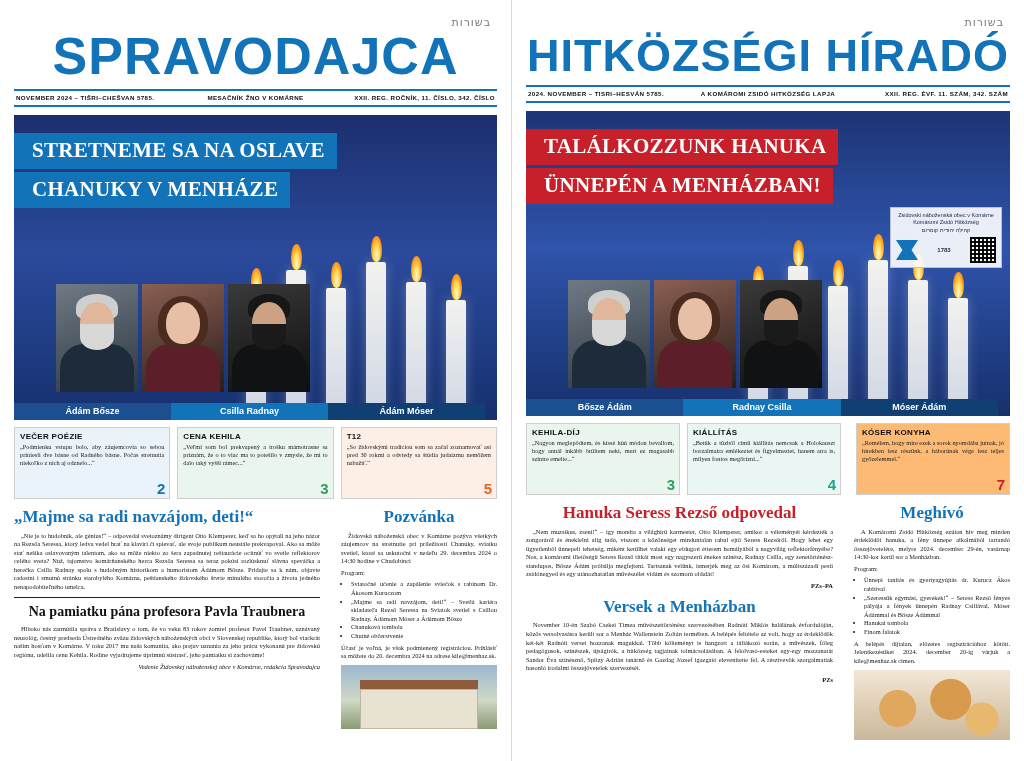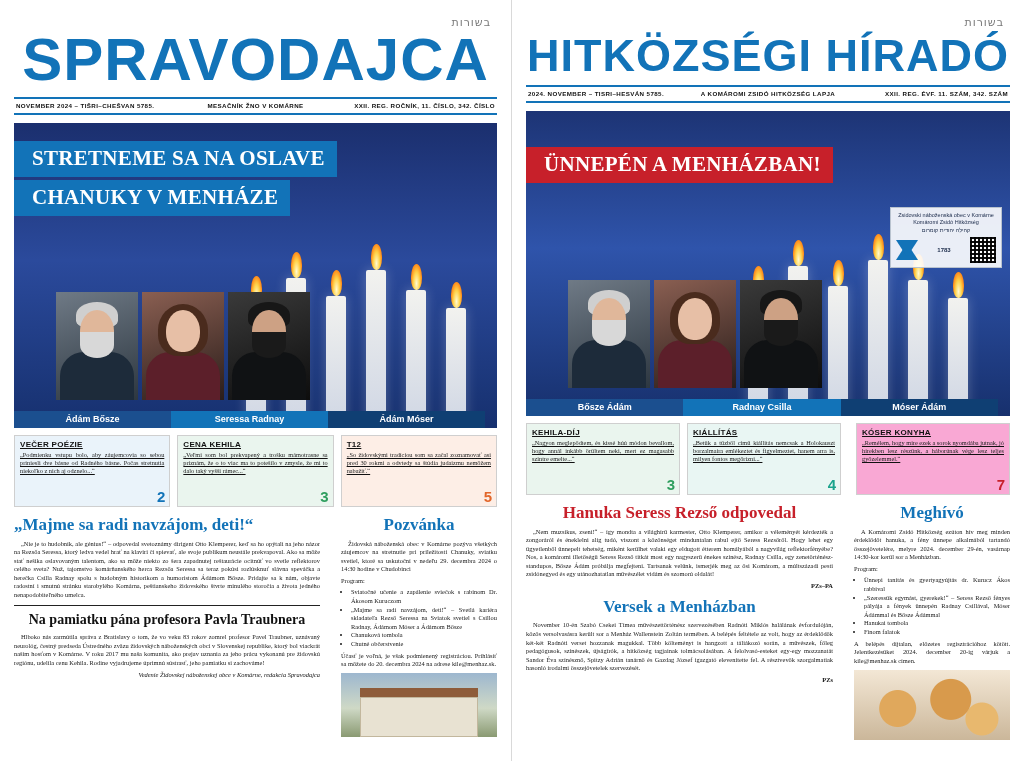--- a/index.html
+++ b/index.html
@@ -18,21 +18,21 @@
   
   .masthead { position:relative; text-align:center; }
   .masthead h1 {
     margin:0;
     font-family:"Liberation Sans", sans-serif;
     font-weight:bold;
     color:#1273b8;
     letter-spacing:1px;
     line-height:1;
   }
-  .left .masthead h1 { font-size:60px; padding-top:16px; }
+  .left .masthead h1 { font-size:52px; padding-top:16px; }
   .right .masthead h1 { font-size:45px; padding-top:19px; }
   .hebrew-mark {
     position:absolute; right:6px; top:2px;
     font-size:11px; color:#7a7a7a; font-family:"DejaVu Sans", sans-serif;
     letter-spacing:1px;
   }
   .mast-rule {
     border-top:2px solid #1273b8;
     margin-top:7px;
   }
@@ -136,33 +136,33 @@
     border-bottom:17px solid #1273b8;
   }
   .star:after { transform:rotate(180deg); top:1px; }
   .qr { width:26px; height:26px; background:
       repeating-linear-gradient(90deg,#111 0 2px,#fff 2px 4px),
       repeating-linear-gradient(0deg,#111 0 2px,transparent 2px 4px);
     background-blend-mode:multiply; flex:0 0 26px; }
 
   
   .teasers { display:flex; gap:7px; margin-top:7px; }
-  .teaser { flex:1; border:1px solid #cfcfcf; padding:4px 5px 3px 5px; position:relative; height:72px;text-decoration:underline; }
+  .teaser { flex:1; border:1px solid #cfcfcf; padding:4px 5px 3px 5px; position:relative; height:72px; }
   .teaser h4 { margin:0 0 2px 0; font-family:"Liberation Sans", sans-serif;
     font-size:8px; font-weight:bold; letter-spacing:.3px; color:#111; text-transform:uppercase; }
   .teaser p { margin:0; font-size:6.3px; line-height:1.28; color:#222; text-align:justify; }
   .teaser .num {
     position:absolute; right:4px; bottom:1px;
     font-family:"Liberation Sans", sans-serif; font-weight:bold; font-size:15px;
   }
   .t-blue { background:#eaf3fa; } .t-blue .num { color:#1273b8; }
   .t-green { background:#eaf5ee; } .t-green .num { color:#2f9e5e; }
   .t-orange { background:#fdeee6; } .t-orange .num { color:#e2662a; }
   .t-teal { background:#e9f6f3; } .t-teal .num { color:#1aa38c; }
-  .t-red { background:#f9a8d4;margin-left:8px; } .t-red .num { color:#c7202a; }
+  .t-red { background:#fdba74;margin-left:8px; } .t-red .num { color:#c7202a; }
 
   
   .cols { display:flex; gap:21px; margin-top:9px; }
   .col { flex:1; }
   .col.narrow { flex:0 0 156px; }
   h2.art {
     font-family:"Liberation Serif", serif;
     color:#1273b8; font-size:17px; margin:0 0 5px 0; font-weight:bold;
     line-height:1.1;
   }
@@ -245,21 +245,21 @@
         <div class="portrait p3">
             <div class="bg"></div>
             <div class="body"></div>
             <div class="hair"></div>
             <div class="head"></div>
             <div class="beard"></div>
           </div>
       </div>
       <div class="caption-bar">
         <div class="cap c1">Ádám Bősze</div>
-        <div class="cap c2">Seressa Radnay</div>
+        <div class="cap c2">Csilla Radnay</div>
         <div class="cap c3">Ádám Móser</div>
       </div>
     </div>
 
     <div class="teasers">
       <div class="teaser t-blue">
         <h4>Večer poézie</h4>
         <p>„Podmienku vstupu bolo, aby záujemcovia so sebou priniesli dve básne od Radného básne. Počas stretnutia niekoľko z nich aj odznelo...“</p>
         <div class="num">2</div>
       </div>
@@ -333,21 +333,21 @@
         <div class="candle" style="left:302px;height:130px;"></div>
           <div class="flame" style="left:307px;bottom:130px;"></div>
         <div class="candle" style="left:342px;height:156px;"></div>
           <div class="flame" style="left:347px;bottom:156px;"></div>
         <div class="candle" style="left:382px;height:136px;"></div>
           <div class="flame" style="left:387px;bottom:136px;"></div>
         <div class="candle" style="left:422px;height:118px;"></div>
           <div class="flame" style="left:427px;bottom:118px;"></div>
       </div>
       <div class="hero-title">
-        <br>
+        <span>TALÁLKOZZUNK HANUKA</span><br>
         <span>ÜNNEPÉN A MENHÁZBAN!</span>
       </div>
       <div class="portraits">
         <div class="portrait p1">
             <div class="bg"></div>
             <div class="body"></div>
             <div class="hair"></div>
             <div class="head"></div>
             <div class="beard"></div>
           </div>

